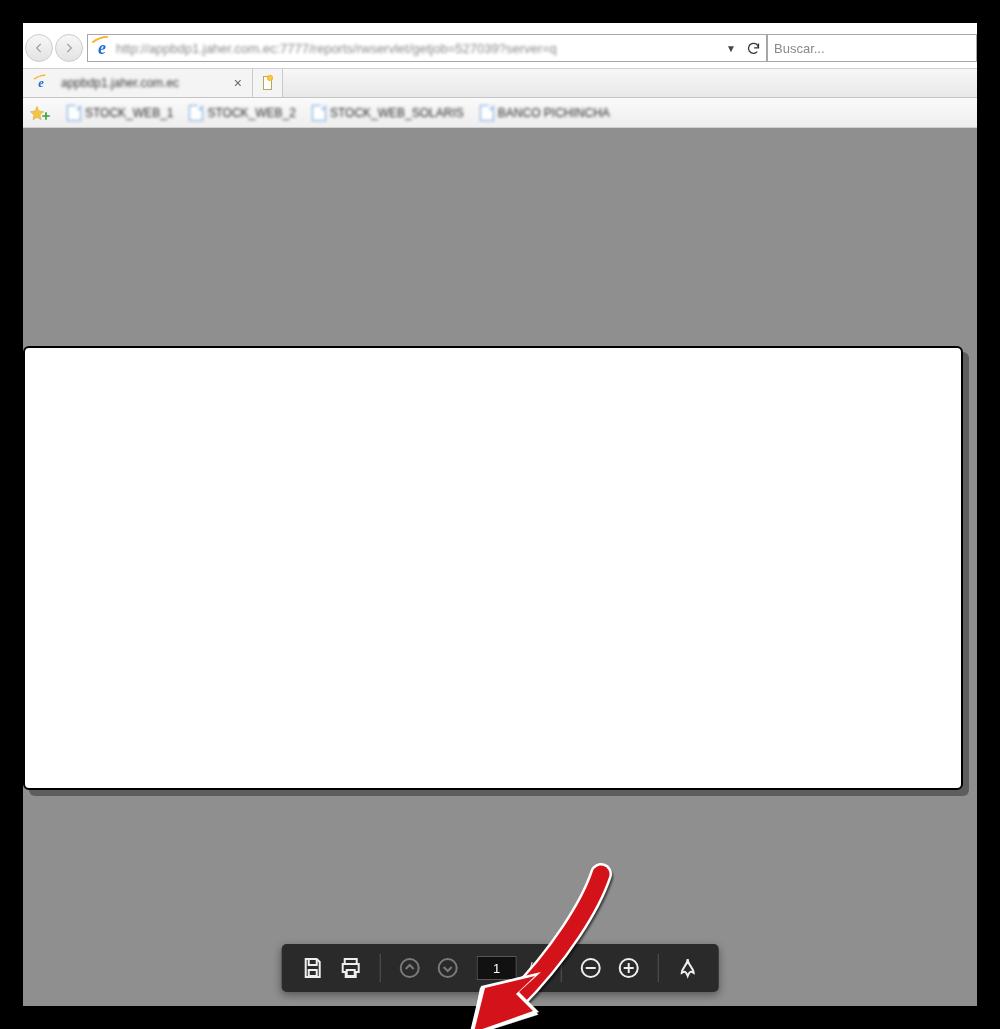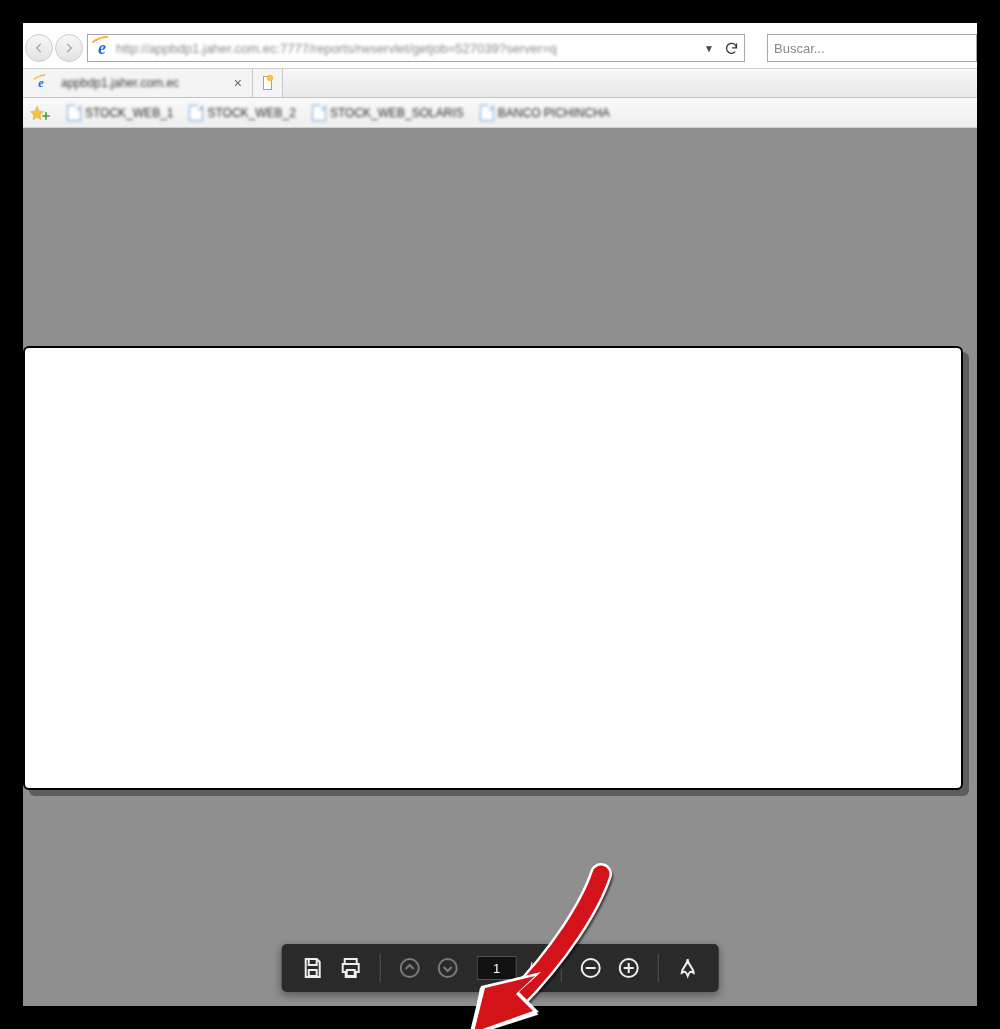--- a/index.html
+++ b/index.html
@@ -12,21 +12,21 @@
   .nav-btn { width:28px; height:28px; border:1px solid #ccc; border-radius:50%; background:linear-gradient(#f7f7f7,#e3e3e3); display:flex; align-items:center; justify-content:center; color:#9a9a9a; margin-left:2px; cursor:default; }
   .nav-btn svg { width:14px; height:14px; stroke:#9c9c9c; fill:none; stroke-width:2; }
   .addr-wrap { flex:1; display:flex; align-items:center; margin-left:4px; border:1px solid #a7a7a7; height:28px; background:#fff; position:relative; }
   .ie-favicon { width:28px; height:26px; display:flex; align-items:center; justify-content:center; }
   .ie-favicon .e { font-family:Georgia,serif; font-style:italic; font-weight:bold; color:#1e6fd4; font-size:18px; position:relative; }
   .ie-favicon .swoosh { position:absolute; width:22px; height:10px; border:2px solid #f6b42a; border-color:#f6b42a transparent transparent transparent; border-radius:50%; transform:rotate(-20deg); top:2px; left:2px; }
   .addr-text { flex:1; color:#8a8a8a; font-size:13px; filter:blur(1.4px); white-space:nowrap; overflow:hidden; }
   .addr-drop { width:18px; color:#444; font-size:10px; display:flex; align-items:center; justify-content:center; cursor:default;}
   .refresh-btn { width:26px; height:26px; display:flex; align-items:center; justify-content:center; color:#333; cursor:default;}
   .refresh-btn svg { width:15px; height:15px; stroke:#333; fill:none; stroke-width:2;}
-  .search-box { width:210px; height:28px; border:1px solid #a7a7a7; margin-left:22px; display:flex; align-items:center; background:#fff; padding:0 6px; color:#888; font-size:13px; }
+  .search-box { width:210px; height:28px; border:1px solid #a7a7a7; margin-left:0; display:flex; align-items:center; background:#fff; padding:0 6px; color:#888; font-size:13px; }
 
   
   .tab-strip { position:absolute; left:0; top:45px; width:100%; height:30px; background:linear-gradient(#f7f7f7,#e8e8e8); border-top:1px solid #d0d0d0; border-bottom:1px solid #c4c4c4; display:flex; align-items:stretch; }
   .tab { display:flex; align-items:center; gap:6px; padding:0 10px; min-width:230px; background:#f4f4f4; border-right:1px solid #c9c9c9; position:relative; }
   .tab .lbl { color:#3a3a3a; font-size:12px; filter:blur(1.4px); white-space:nowrap; overflow:hidden; }
   .tab .close { margin-left:auto; color:#666; font-size:14px; cursor:default; }
   .tab.new { min-width:30px; width:30px; justify-content:center; }
   .new-tab-icon { width:14px; height:14px; border:1px solid #bca35a; position:relative; background:#fff; }
   .new-tab-icon:after { content:""; position:absolute; right:-2px; top:-2px; width:6px; height:6px; background:radial-gradient(#ffd65a,#f2a100); border-radius:50%; }
 

